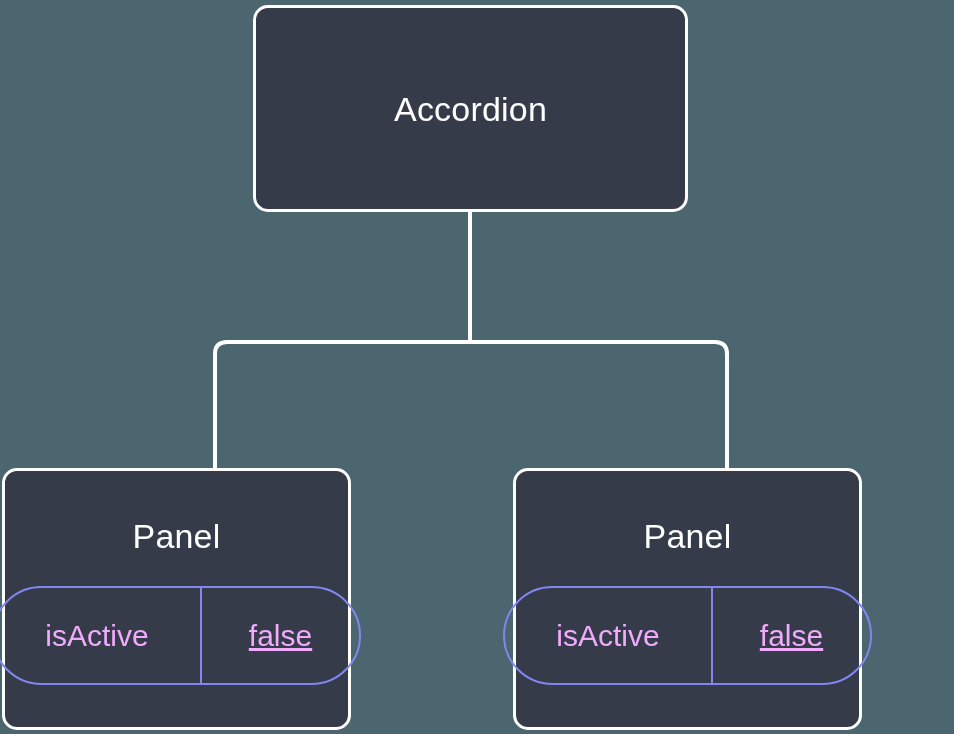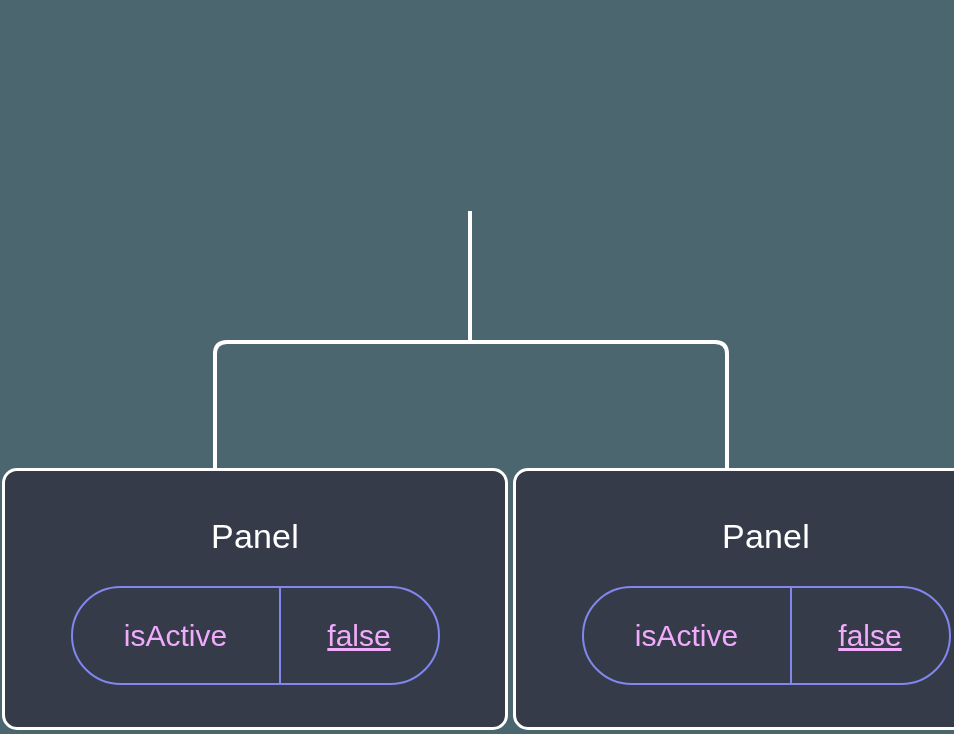--- a/index.html
+++ b/index.html
@@ -55,21 +55,21 @@
     left: 253px;
     top: 5px;
     width: 435px;
     height: 207px;
     justify-content: center;
   }
 
   
   .node-panel {
     top: 468px;
-    width: 506px;
+    width: 349px;
     height: 262px;
     padding-top: 48px;
   }
   #node-panel-0 { left: 2px; }
   #node-panel-1 { left: 513px; }
 
   .node-panel .node-title {
     font-size: 34px;
   }
 
@@ -110,20 +110,23 @@
 </head>
 <body>
 
 <div id="stage">
 
   <svg id="edges" viewBox="0 0 954 734" width="954" height="734" aria-hidden="true">
     <path d="M 470 211 L 470 342 L 227 342 Q 215 342 215 354 L 215 470" fill="none" stroke="#ffffff" stroke-width="4" stroke-linecap="butt"></path>
     <path d="M 470 342 L 715 342 Q 727 342 727 354 L 727 470" fill="none" stroke="#ffffff" stroke-width="4" stroke-linecap="butt"></path>
   </svg>
 
+  <div class="node" id="node-accordion">
+    <span class="node-title">Accordion</span>
+  </div>
 
   <div class="node node-panel" id="node-panel-0">
     <span class="node-title">Panel</span>
     <div class="state-pill">
       <span class="pill-cell pill-key">isActive</span>
       <span class="pill-divider"></span>
       <span class="pill-cell pill-value">false</span>
     </div>
   </div>
 

